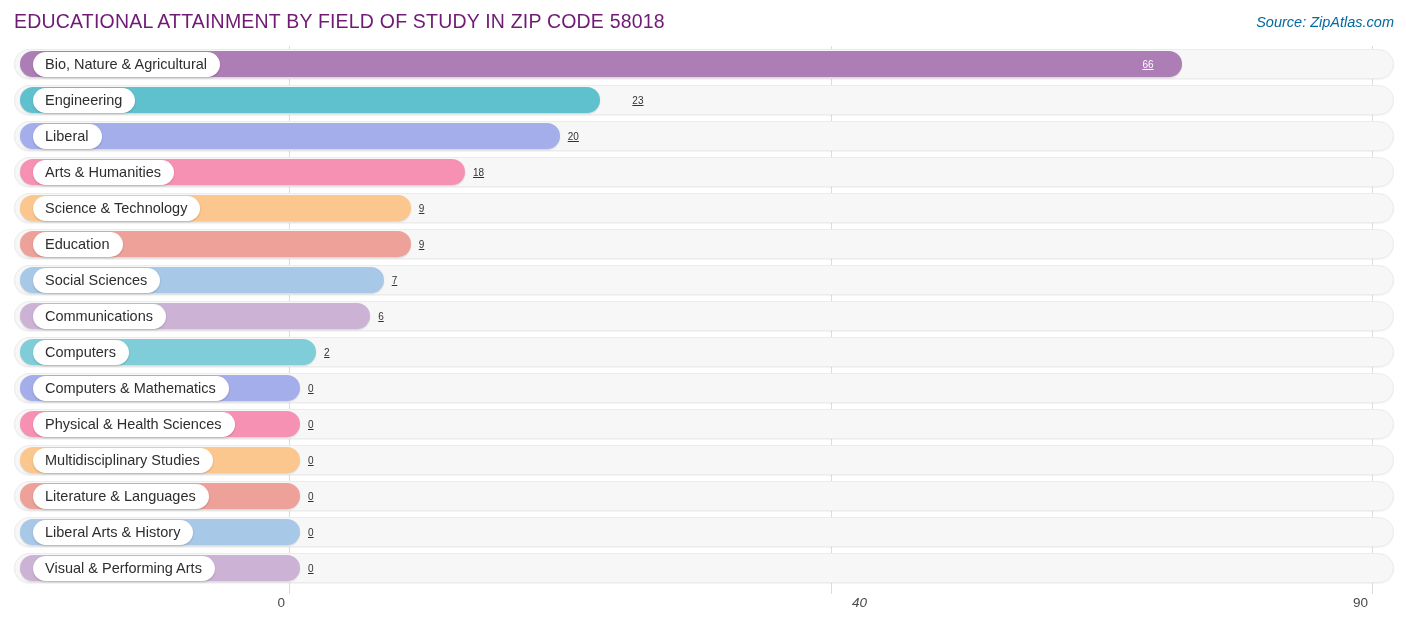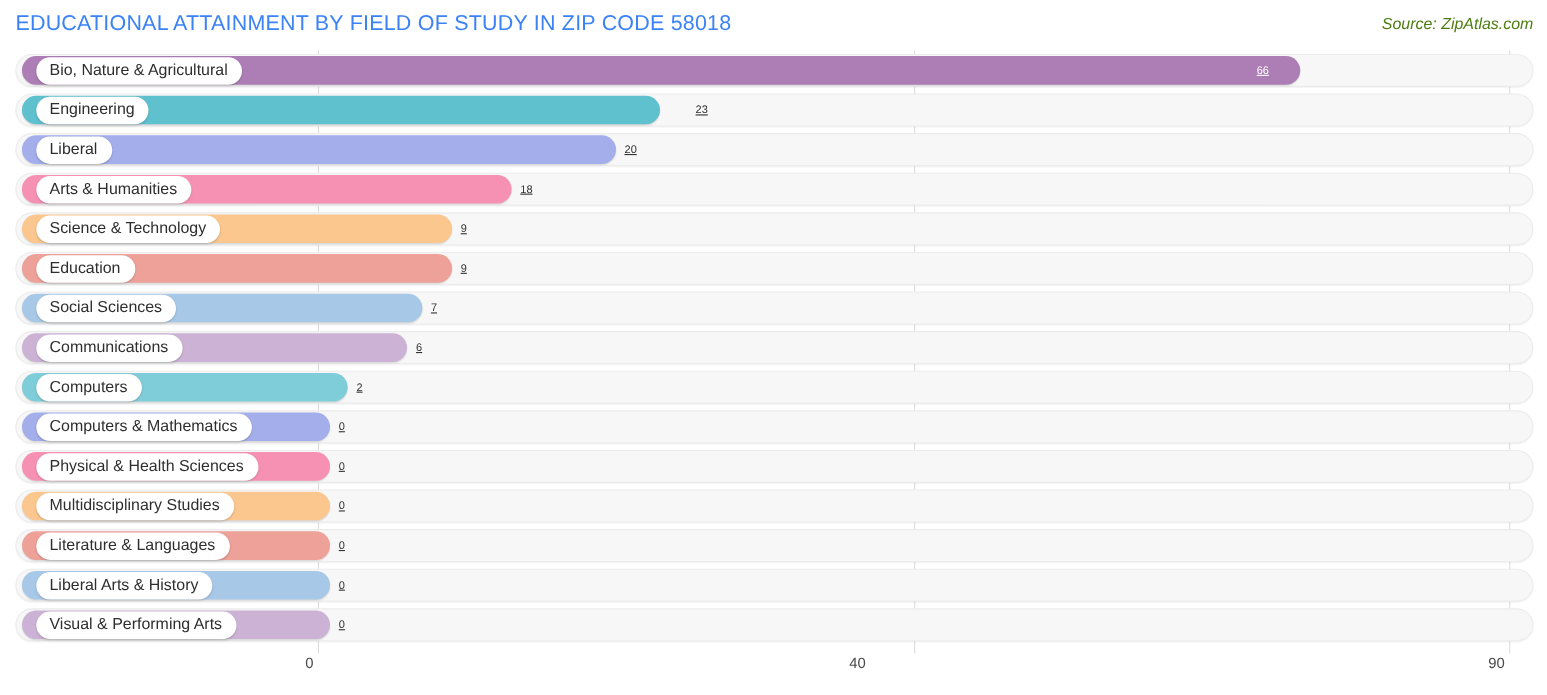--- a/index.html
+++ b/index.html
@@ -8,26 +8,26 @@
     background:#ffffff;
     font-family:"Liberation Sans", sans-serif;
     overflow:hidden;
     position:relative;
   }
   .header{
     position:absolute;left:0;top:0;width:1406px;height:46px;
   }
   .title{
     position:absolute;left:14px;top:10px;
-    font-size:19.5px;color:#3b82f6;letter-spacing:.2px;
+    font-size:19.5px;color:#701a75;letter-spacing:.2px;
     white-space:nowrap;
   }
   .source{
     position:absolute;right:12px;top:14px;
-    font-size:14.5px;color:#4d7c0f;font-style:italic;
+    font-size:14.5px;color:#0369a1;font-style:italic;
     white-space:nowrap;
   }
   .plot{
     position:absolute;left:0;top:46px;width:1406px;height:548px;
   }
   .gridlines{position:absolute;left:0;top:0;width:100%;height:548px;}
   .vgrid{position:absolute;top:0;width:1px;height:548px;background:#dcdcdc;}
   .rows{position:absolute;left:0;top:0;width:100%;}
   .row{
     position:relative;height:36px;
@@ -212,15 +212,15 @@
         <div class="pill">
           <span>Visual &amp; Performing Arts</span>
         </div>
         <div class="val" style="left: 308px;">0</div>
       </div>
     </div>
 </div>
 
 <div class="axis" id="axis">
     <div class="tick" style="left: 285px;">0</div>
-    <div class="tick" style="left: 787px;">40</div>
+    <div class="tick" style="left: 867px; font-style: italic;">40</div>
     <div class="tick" style="left: 1368px;">90</div>
   </div>
 
 </body></html>

